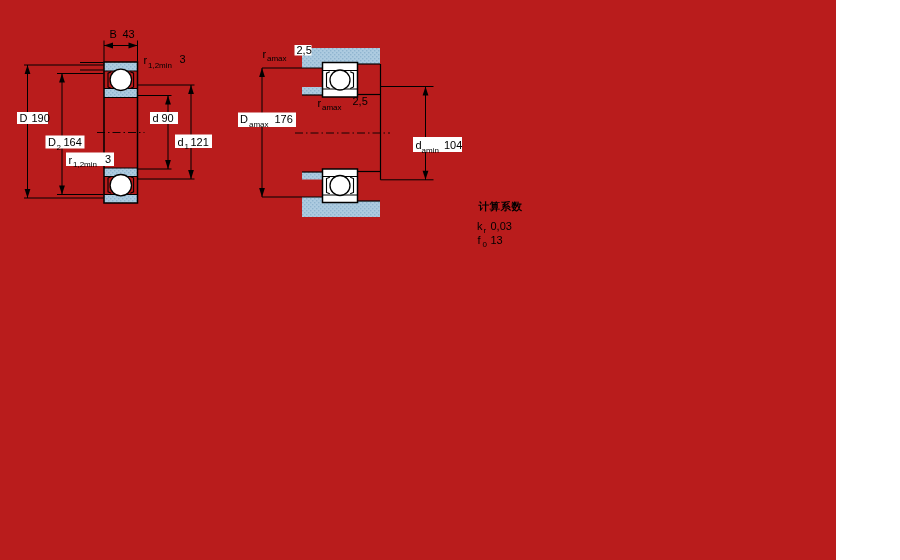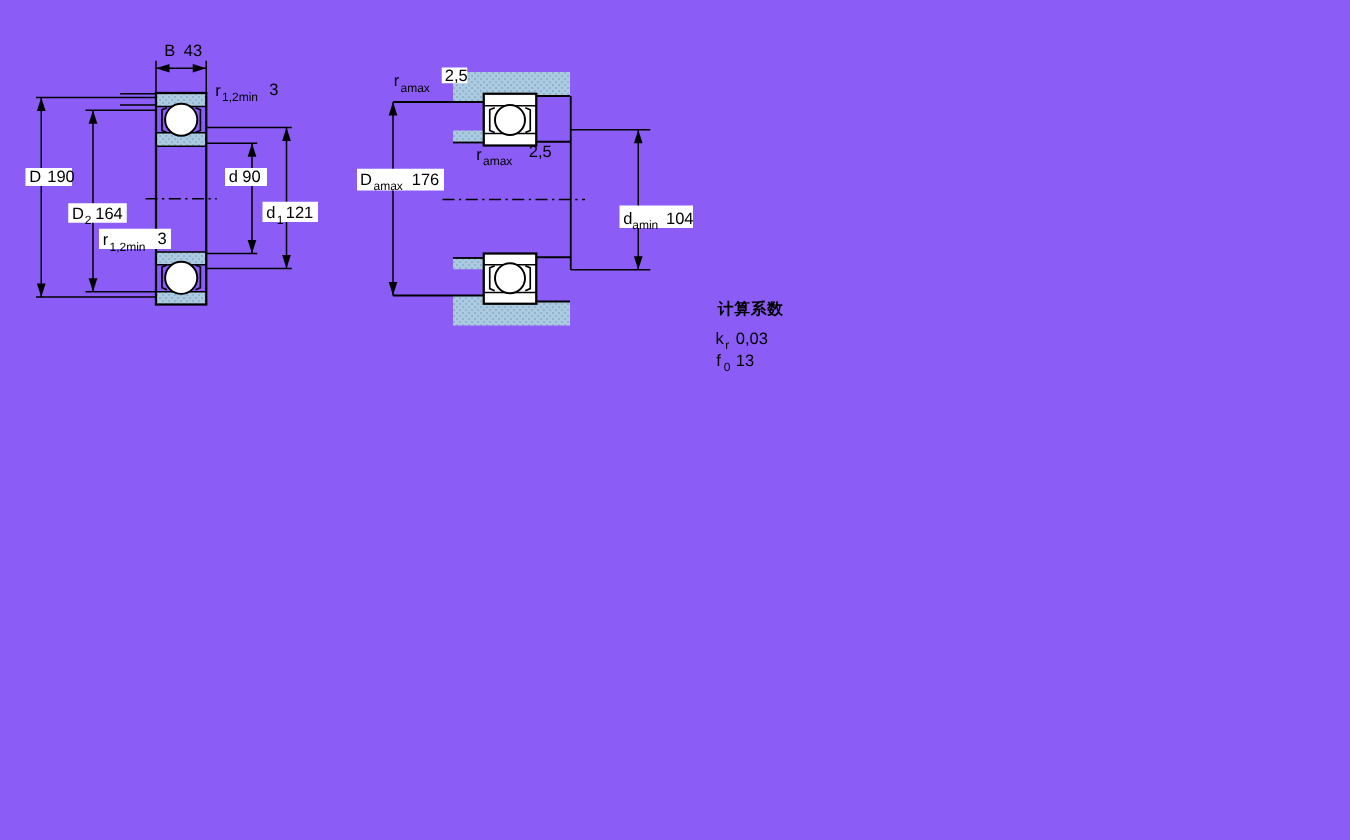--- a/index.html
+++ b/index.html
@@ -3,22 +3,22 @@
 <meta charset="utf-8">
 <style>
   :root{
     --steel-base:#adcbe0;
     --steel-dot:#8fb4cf;
     --line:#000000;
   }
   html,body{margin:0;padding:0;background:#fff;}
   .canvas{
     position:relative;
-    width:900px;height:560px;
-    background:#8b5cf6;
+    width:836px;height:560px;
+    background:#b91c1c;
     font-family:"Liberation Sans", sans-serif;
   }
   svg{position:absolute;left:0;top:0;}
   .pat-base{fill:var(--steel-base);}
   .pat-dot{fill:var(--steel-dot);}
   .ln{stroke:var(--line);stroke-width:1;fill:none;}
   .ln-thick{stroke:var(--line);stroke-width:1.5;fill:none;}
   .ln-med{stroke:var(--line);stroke-width:1.2;fill:none;}
   .centerline{stroke:var(--line);stroke-width:0.9;fill:none;stroke-dasharray:8 3 1.5 3;}
   .whitefill{fill:#ffffff;}

